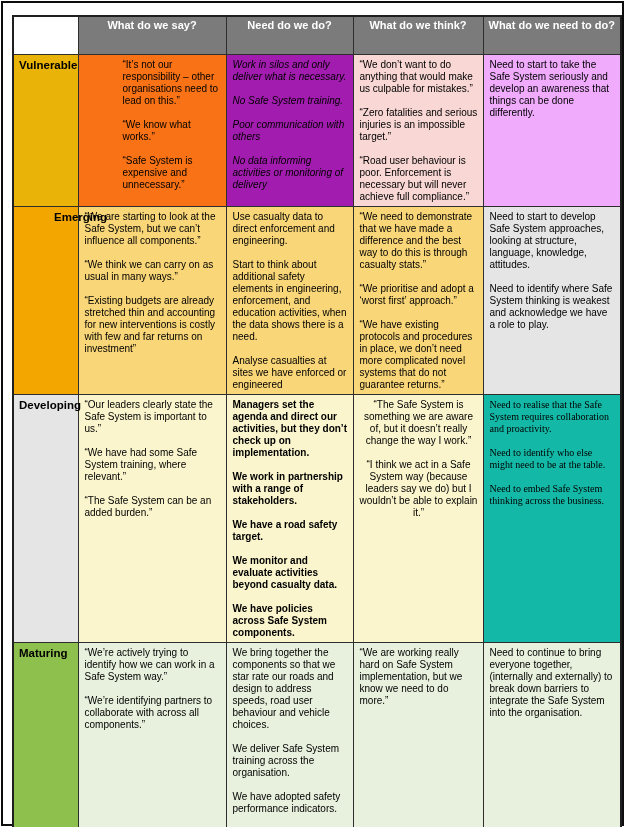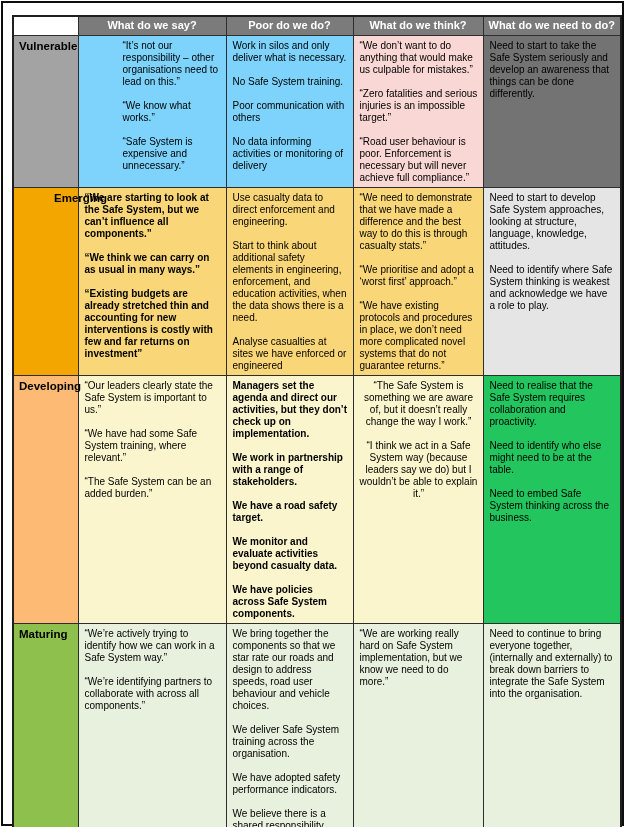--- a/index.html
+++ b/index.html
@@ -14,21 +14,21 @@
     border-collapse:collapse;table-layout:fixed;width:608px;
     border:2px solid #1f1f1f;
   }
   table.matrix th, table.matrix td{
     border:1px solid #2e2e2e;
     vertical-align:top;
     box-sizing:border-box;
   }
   th.corner{border:none;background:#ffffff;}
   thead th{
-    height:19px;
+    height:38px;
     color:#ffffff;
     font-size:11px;font-weight:bold;
     text-align:center;vertical-align:middle;
     padding:2px 2px;
   }
   th.rowlabel{
     font-size:11.5px;font-weight:bold;color:#000000;
     text-align:left;padding:4px 3px 2px 5px;
   }
   td.cell{
@@ -52,88 +52,88 @@
     <col style="width:65px">
     <col style="width:148px">
     <col style="width:127px">
     <col style="width:130px">
     <col style="width:138px">
   </colgroup>
   <thead>
     <tr>
       <th class="corner"></th>
       <th style="background-color: rgb(123, 123, 123);">What do we say?</th>
-      <th style="background-color: rgb(123, 123, 123);">Poor do we do?</th>
+      <th style="background-color: rgb(123, 123, 123);">Need do we do?</th>
       <th style="background-color: rgb(123, 123, 123);">What do we think?</th>
       <th style="background-color: rgb(123, 123, 123); margin-top: 45px;">What do we need to do?</th>
     </tr>
   </thead>
   <tbody>
     <tr class="r-vulnerable">
-      <th class="rowlabel" style="background-color: #a3a3a3; margin-top: 31px;">Vulnerable</th>
-      <td class="cell" style="background-color: #7dd3fc; padding-left: 44px;">“It’s not our responsibility – other organisations need to lead on this.”
+      <th class="rowlabel" style="background-color: #eab308; margin-top: 31px;">Vulnerable</th>
+      <td class="cell" style="background-color: #f97316; padding-left: 44px;">“It’s not our responsibility – other organisations need to lead on this.”
 
 “We know what works.”
 
 “Safe System is expensive and unnecessary.”</td>
-      <td class="cell" style="background-color: #7dd3fc;">Work in silos and only deliver what is necessary.
+      <td class="cell" style="background-color: #a21caf; font-style: italic;">Work in silos and only deliver what is necessary.
 
 No Safe System training.
 
 Poor communication with others
 
 No data informing activities or monitoring of delivery</td>
       <td class="cell" style="background-color: rgb(248, 215, 212);">“We don’t want to do anything that would make us culpable for mistakes.”
 
 “Zero fatalities and serious injuries is an impossible target.”
 
 “Road user behaviour is poor. Enforcement is necessary but will never achieve full compliance.”</td>
-      <td class="cell" style="background-color: #737373;">Need to start to take the Safe System seriously and develop an awareness that things can be done differently.</td>
+      <td class="cell" style="background-color: #f0abfc;">Need to start to take the Safe System seriously and develop an awareness that things can be done differently.</td>
     </tr>
     <tr class="r-emerging">
       <th class="rowlabel" style="background-color: rgb(244, 166, 0); padding-left: 40px;">Emerging</th>
-      <td class="cell" style="background-color: rgb(249, 214, 120); font-weight: bold;">“We are starting to look at the Safe System, but we can’t influence all components.”
+      <td class="cell" style="background-color: rgb(249, 214, 120);">“We are starting to look at the Safe System, but we can’t influence all components.”
 
 “We think we can carry on as usual in many ways.”
 
 “Existing budgets are already stretched thin and accounting for new interventions is costly with few and far returns on investment”</td>
       <td class="cell" style="background-color: rgb(249, 214, 120);">Use casualty data to direct enforcement and engineering.
 
 Start to think about additional safety elements in engineering, enforcement, and education activities, when the data shows there is a need.
 
 Analyse casualties at sites we have enforced or engineered</td>
       <td class="cell" style="background-color: rgb(249, 214, 120);">“We need to demonstrate that we have made a difference and the best way to do this is through casualty stats.”
 
 “We prioritise and adopt a ‘worst first’ approach.”
 
 “We have existing protocols and procedures in place, we don’t need more complicated novel systems that do not guarantee returns.”</td>
       <td class="cell" style="background-color: #e5e5e5;">Need to start to develop Safe System approaches, looking at structure, language, knowledge, attitudes.
 
 Need to identify where Safe System thinking is weakest and acknowledge we have a role to play.</td>
     </tr>
     <tr class="r-developing">
-      <th class="rowlabel" style="background-color: #fdba74;">Developing</th>
+      <th class="rowlabel" style="background-color: #e5e5e5;">Developing</th>
       <td class="cell" style="background-color: rgb(250, 245, 204);">“Our leaders clearly state the Safe System is important to us.”
 
 “We have had some Safe System training, where relevant.”
 
 “The Safe System can be an added burden.”</td>
       <td class="cell" style="background-color: rgb(250, 245, 204); font-weight: bold;">Managers set the agenda and direct our activities, but they don’t check up on implementation.
 
 We work in partnership with a range of stakeholders.
 
 We have a road safety target.
 
 We monitor and evaluate activities beyond casualty data.
 
 We have policies across Safe System components.</td>
       <td class="cell" style="background-color: rgb(250, 245, 204); text-align: center;">“The Safe System is something we are aware of, but it doesn’t really change the way I work.”
 
 “I think we act in a Safe System way (because leaders say we do) but I wouldn’t be able to explain it.”</td>
-      <td class="cell" style="background-color: #22c55e;">Need to realise that the Safe System requires collaboration and proactivity.
+      <td class="cell" style="background-color: #14b8a6; font-family: Liberation Serif, serif;">Need to realise that the Safe System requires collaboration and proactivity.
 
 Need to identify who else might need to be at the table.
 
 Need to embed Safe System thinking across the business.</td>
     </tr>
     <tr class="r-maturing">
       <th class="rowlabel" style="background-color: rgb(142, 192, 78);">Maturing</th>
       <td class="cell" style="background-color: rgb(232, 241, 221);">“We’re actively trying to identify how we can work in a Safe System way.”
 
 “We’re identifying partners to collaborate with across all components.”</td>

